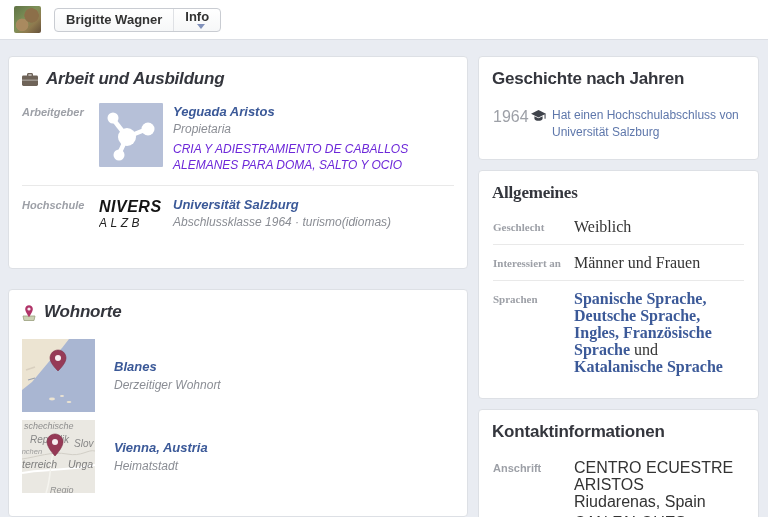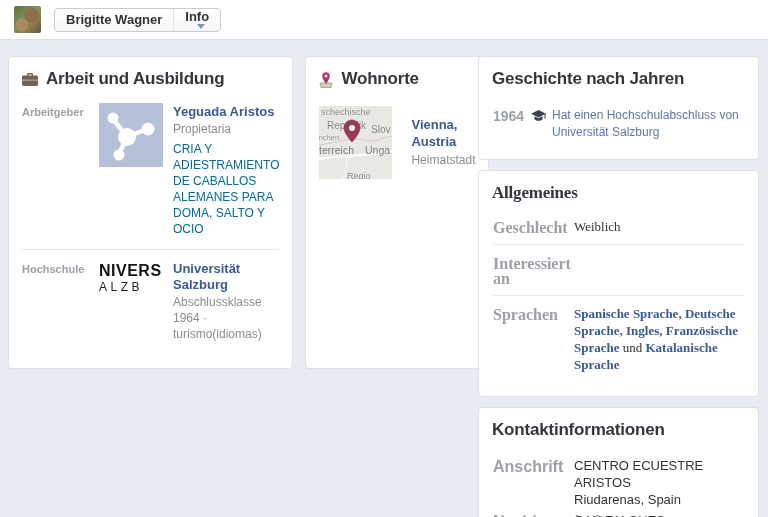--- a/index.html
+++ b/index.html
@@ -14,51 +14,51 @@
       radial-gradient(circle at 65% 35%, #8c6f49 0 28%, transparent 30%),
       radial-gradient(circle at 30% 70%, #a98a5f 0 22%, transparent 25%),
       linear-gradient(135deg,#5f7345 0%,#7e9158 45%,#8f7a4e 70%,#64503a 100%); }
   .navbtn { display:flex; align-items:stretch; height:24px; background:linear-gradient(#ffffff,#f6f7f8); border:1px solid #c9ccd2; border-radius:4px; overflow:hidden; }
   .navseg { display:flex; align-items:center; padding:0 11px; font-size:13px; font-weight:bold; color:#333; cursor:pointer; }
   .navseg + .navseg { border-left:1px solid #dfe1e5;flex-direction:column; }
   .caret { display:inline-block; width:0; height:0; margin-left:7px; border-left:4px solid transparent; border-right:4px solid transparent; border-top:5px solid #8191bb; }
 
   
   .content { display:flex; gap:10px; padding:16px 8px 0; align-items:flex-start; }
-  .col-left { width:460px; display:flex; flex-direction:row; gap:12px; }
+  .col-left { width:460px; display:flex; flex-direction:column; gap:20px;font-style:italic; }
   .col-right { width:281px; display:flex; flex-direction:column; gap:10px; }
   .card { background:#fff; border:1px solid #dde0e5; border-radius:4px; }
   .card h2 { display:flex; align-items:center; gap:8px; padding:12px 13px 6px; font-size:17px; font-weight:bold; color:#34363d; letter-spacing:-0.2px; }
   .h-icon { display:inline-flex; flex-shrink:0; }
 
   
   .wrow { display:flex; padding:8px 13px 10px; }
   .wlabel { width:70px; flex-shrink:0; padding-top:3px; font-size:11px; font-weight:bold; color:#9da0a7; }
   .wthumb { width:64px; height:64px; margin:0 10px 0 7px; flex-shrink:0; background:#b6c0d8; border-radius:1px; cursor:pointer; }
   .wthumb-logo { width:64px; height:44px; margin:2px 10px 0 7px; flex-shrink:0; overflow:hidden; cursor:pointer; }
   .logo1 { font-size:16px; font-weight:800; color:#141414; letter-spacing:0.5px; line-height:17px; white-space:nowrap; }
   .logo2 { font-size:12px; font-weight:500; color:#222; letter-spacing:3.5px; line-height:16px; white-space:nowrap; }
   .wcontent { padding-top:1px; font-size:12px; line-height:16px; color:#333; }
   .name-link { display:inline-block; color:#3b5998; font-weight:bold; font-size:13px; cursor:pointer; }
   .sub { color:#8a8d94; margin-top:1px; }
-  .desc { color:#0369a1; margin-top:4px; }
+  .desc { color:#6d28d9; margin-top:4px; }
   .divider { height:1px; background:#e9e9e9; margin:2px 13px; }
 
   
   .prow { display:flex; align-items:center; padding:5px 13px 3px; }
   .map { width:73px; height:73px; flex-shrink:0; cursor:pointer; display:block; }
   .ptext { margin-left:19px; font-size:12px; line-height:17px; }
 
   
   .irow { display:flex; padding:9px 14px; }
-  .ilabel { width:81px; flex-shrink:0; font-size:16px; font-weight:bold; color:#9da0a7; line-height:15px; padding-top:2px; }
-  .ival { font-size:13px; color:#333; line-height:17px; }
+  .ilabel { width:81px; flex-shrink:0; font-size:11px; font-weight:bold; color:#9da0a7; line-height:15px; padding-top:2px; }
+  .ival { font-size:16px; color:#333; line-height:17px; }
   .idivider { height:1px; background:#e9e9e9; margin:0 14px; }
   .hist-row { display:flex; padding:10px 14px 18px; }
-  .hist-year { width:36px; flex-shrink:0; font-size:14px; font-weight:bold; color:#9da0a7; padding-top:1px; }
+  .hist-year { width:36px; flex-shrink:0; font-size:16px; font-weight:normal; color:#9da0a7; padding-top:1px; }
   .hist-icon { flex-shrink:0; margin:2px 6px 0 2px; }
   .hist-text { font-size:12px; line-height:17px; color:#5e77ab; cursor:pointer; }
   .lang-link { color:#3b5998; font-weight:bold; cursor:pointer; }
   .contact-card { min-height:210px; }
   .tight { padding-top:2px; }
 </style>
 </head>
 <body>
 
 <div class="page">
@@ -128,20 +128,39 @@
         <h2 style="padding-bottom:12px;">
           <span class="h-icon">
             <svg width="14" height="17" viewBox="0 0 14 17">
               <path d="M1 12 L13 12 L12 16.5 L2 16.5 Z" fill="#ccd2b4" stroke="#9aa07f" stroke-width="0.8"></path>
               <path d="M7 1.2c-2.1 0-3.8 1.7-3.8 3.8 0 2.7 3.8 8.2 3.8 8.2s3.8-5.5 3.8-8.2C10.8 2.9 9.1 1.2 7 1.2z" fill="#b03468"></path>
               <circle cx="7" cy="5" r="1.6" fill="#fff" opacity="0.9"></circle>
             </svg>
           </span>
           <span>Wohnorte</span>
         </h2>
+        <div class="prow">
+          <svg class="map" width="73" height="73" viewBox="0 0 73 73">
+            <rect width="73" height="73" fill="#ece4d2"></rect>
+            <path d="M47 0 L40 9 L30 19 L20 31 L10 43 L0 51 L0 73 L73 73 L73 0 Z" fill="#a9b6d2"></path>
+            <path d="M4 31 l9 -3" stroke="#d9d0bf" stroke-width="1.5" fill="none"></path>
+            <path d="M6 41 l7 -2" stroke="#9aa0ab" stroke-width="1.2" fill="none"></path>
+            <ellipse cx="30" cy="60" rx="3" ry="1.4" fill="#ece4d2"></ellipse>
+            <ellipse cx="40" cy="57" rx="2" ry="1" fill="#ece4d2"></ellipse>
+            <ellipse cx="47" cy="63" rx="2.4" ry="1.1" fill="#ece4d2"></ellipse>
+            <g>
+              <path d="M36 11c-4.4 0-8 3.6-8 8 0 5.6 8 13 8 13s8-7.4 8-13c0-4.4-3.6-8-8-8z" fill="#963a57" stroke="#7c2f47" stroke-width="0.6"></path>
+              <circle cx="36" cy="19" r="3" fill="#fff" opacity="0.92"></circle>
+            </g>
+          </svg>
+          <div class="ptext">
+            <span class="name-link">Blanes</span>
+            <div class="sub">Derzeitiger Wohnort</div>
+          </div>
+        </div>
         <div class="prow">
           <svg class="map" width="73" height="73" viewBox="0 0 73 73">
             <rect width="73" height="73" fill="#eae8e2"></rect>
             <path d="M0 53 C20 49 42 51 73 45" stroke="#ffffff" stroke-width="2" fill="none"></path>
             <path d="M24 73 C30 56 27 40 34 22" stroke="#f5f4ef" stroke-width="1.5" fill="none"></path>
             <path d="M0 39 C15 37 30 31 45 34 S66 29 73 31" stroke="#d2cfc7" stroke-width="1" fill="none"></path>
             <g fill="#8f8f8f" font-family="Liberation Sans, DejaVu Sans, sans-serif">
               <text x="2" y="9" font-size="9">schechische</text>
               <text x="8" y="23" font-size="10" fill="#878787">Republik</text>
               <text x="52" y="27" font-size="10" fill="#878787">Slov</text>
@@ -187,20 +206,21 @@
         <h2 style="padding-bottom:6px;">
           <span>Allgemeines</span>
         </h2>
         <div class="irow">
           <div class="ilabel">Geschlecht</div>
           <div class="ival">Weiblich</div>
         </div>
         <div class="idivider"></div>
         <div class="irow">
           <div class="ilabel">Interessiert an</div>
+          <div class="ival">Männer und Frauen</div>
         </div>
         <div class="idivider"></div>
         <div class="irow">
           <div class="ilabel">Sprachen</div>
           <div class="ival">
             <span class="lang-link">Spanische Sprache, Deutsche Sprache, Ingles, Französische Sprache</span><span> und </span><span class="lang-link">Katalanische Sprache</span>
           </div>
         </div>
       </section>
 

